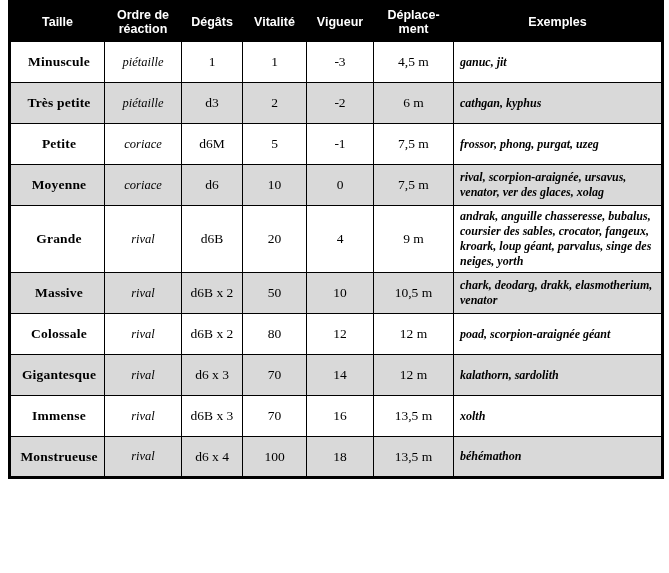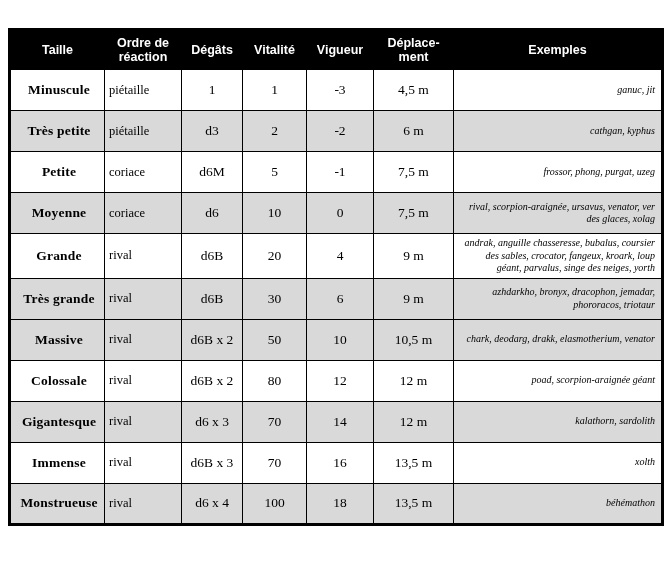--- a/index.html
+++ b/index.html
@@ -12,22 +12,21 @@
   * { box-sizing: border-box; }
   html, body {
     margin: 0;
     padding: 0;
     width: 669px;
     height: 573px;
     background: #ffffff;
     overflow: hidden;
   }
   .table-wrap {
-    padding: 20px 0 0 8px;
-    margin-top: 8px;
+    padding: 0 0 0 8px;
   }
   table.size-table {
     border-collapse: collapse;
     table-layout: fixed;
     width: 653px;
     border: 3px solid var(--border);
     font-family: "Liberation Serif", "DejaVu Serif", serif;
     color: #000000;
   }
   col.c-taille            { width: 95px; }
@@ -64,32 +63,35 @@
     padding: 2px 4px;
   }
   td.col-taille {
     font-weight: bold;
     font-size: 13.5px;
     text-align: center;
     padding-left: 7px;
     letter-spacing: 0.2px;
   }
   td.col-ordre_de_reaction {
+    font-style: italic;
     font-size: 12.5px;
+    text-align: center;
   }
   td.col-degats, td.col-vitalite, td.col-vigueur, td.col-deplacement {
     font-size: 13.5px;
     text-align: center;
   }
   td.col-exemples {
     font-style: italic;
-    font-size: 10px;
+    font-size: 12px;
     line-height: 1.25;
-    text-align: right;
+    text-align: left;
     padding: 3px 6px;
+    font-weight: bold;
   }
 </style>
 </head>
 <body>
 
 <div class="table-wrap">
   <table class="size-table">
     <colgroup>
       <col class="c-taille">
       <col class="c-ordre_de_reaction">
@@ -150,29 +152,20 @@
         <tr>
           <td class="col-taille">Grande</td>
           <td class="col-ordre_de_reaction">rival</td>
           <td class="col-degats">d6B</td>
           <td class="col-vitalite">20</td>
           <td class="col-vigueur">4</td>
           <td class="col-deplacement">9 m</td>
           <td class="col-exemples">andrak, anguille chasseresse, bubalus, coursier des sables, crocator, fangeux, kroark, loup géant, parvalus, singe des neiges, yorth</td>
         </tr>
         <tr class="shaded">
-          <td class="col-taille">Très grande</td>
-          <td class="col-ordre_de_reaction">rival</td>
-          <td class="col-degats">d6B</td>
-          <td class="col-vitalite">30</td>
-          <td class="col-vigueur">6</td>
-          <td class="col-deplacement">9 m</td>
-          <td class="col-exemples">azhdarkho, bronyx, dracophon, jemadar, phororacos, triotaur</td>
-        </tr>
-        <tr class="shaded">
           <td class="col-taille">Massive</td>
           <td class="col-ordre_de_reaction">rival</td>
           <td class="col-degats">d6B x 2</td>
           <td class="col-vitalite">50</td>
           <td class="col-vigueur">10</td>
           <td class="col-deplacement">10,5 m</td>
           <td class="col-exemples">chark, deodarg, drakk, elasmotherium, venator</td>
         </tr>
         <tr>
           <td class="col-taille">Colossale</td>

